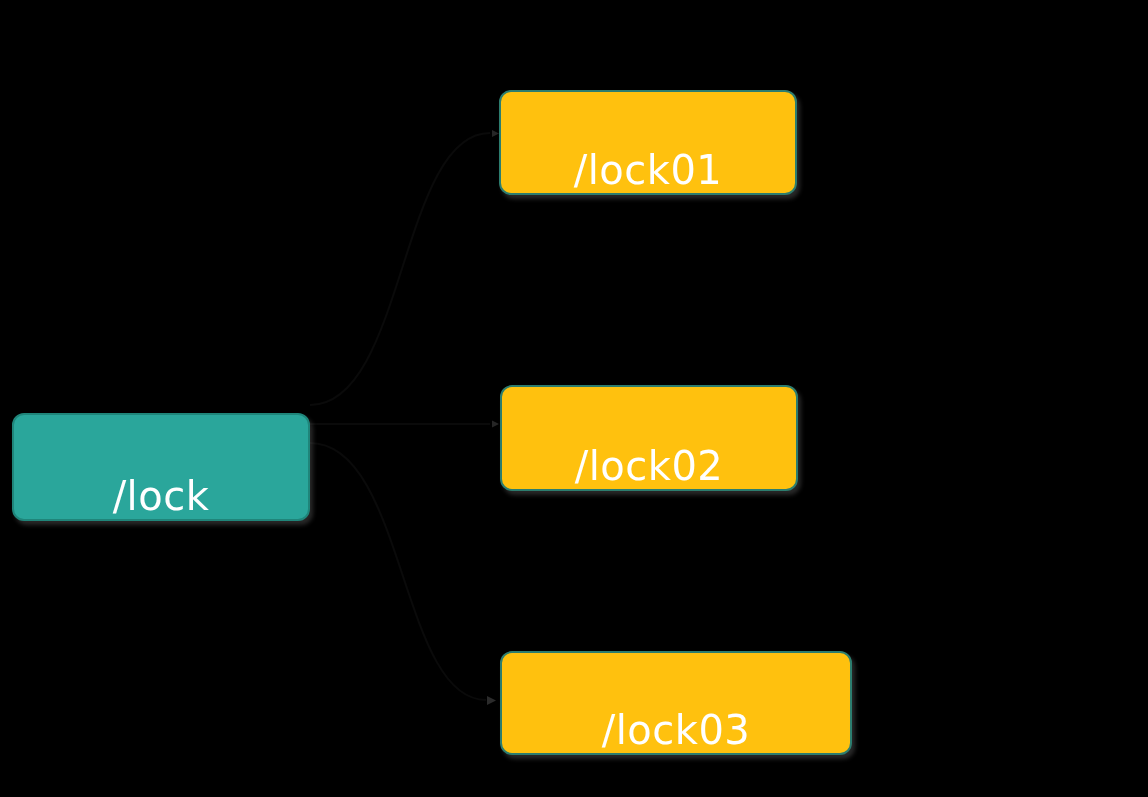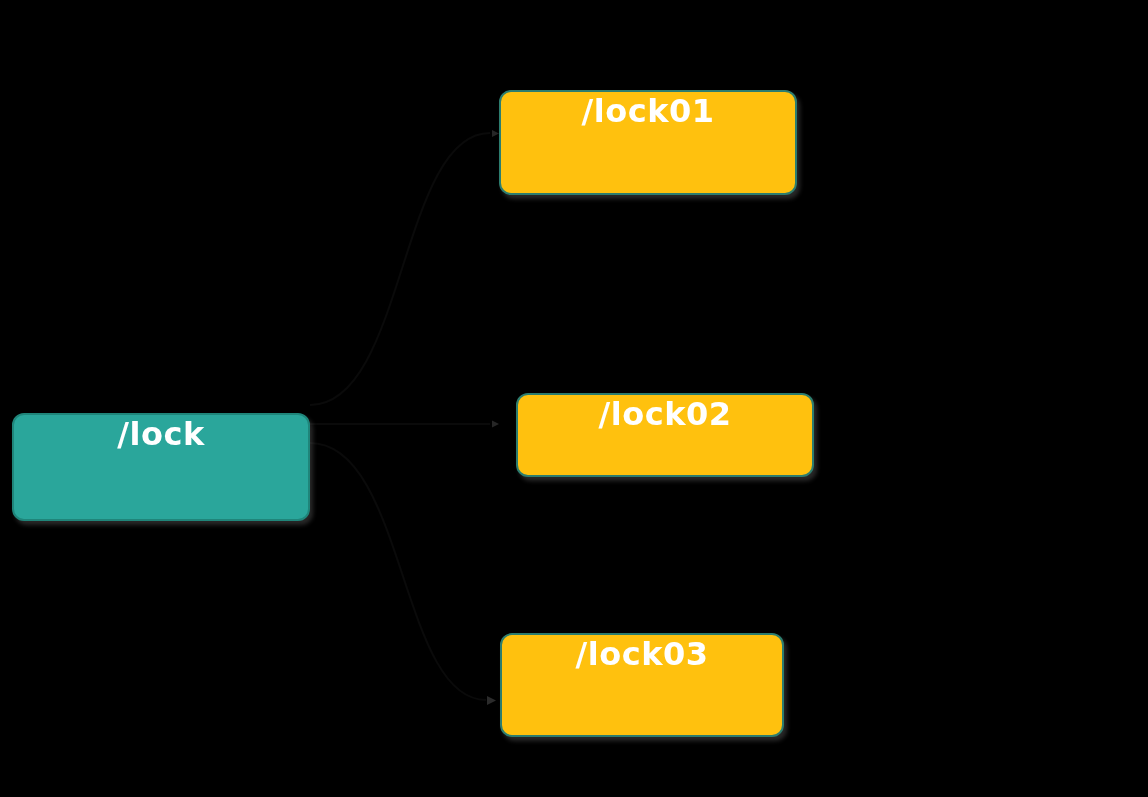--- a/index.html
+++ b/index.html
@@ -18,44 +18,44 @@
   .edges-layer {
     position: absolute;
     left: 0;
     top: 0;
     width: 1148px;
     height: 797px;
   }
   .node {
     position: absolute;
     display: flex;
-    align-items: flex-start;
+    align-items: flex-end;
     justify-content: center;
     border-radius: 12px;
     border: 2px solid transparent;
     box-sizing: border-box;
     color: #ffffff;
-    font-size: 32px;
-    font-weight: 700;
+    font-size: 40px;
+    font-weight: 400;
     letter-spacing: 0.5px;
     box-shadow: 3px 4px 4px rgba(115, 115, 115, 0.35);
   }
   .node-source {
     background: #2aa69b;
     border-color: #1f857a;
     margin-top: 44px;
   }
   .node-target {
     background: #ffc10e;
     border-color: #2c7d6f;
   }
   #node-lock   { left: 12px;  top: 369px; width: 298px; height: 108px; }
   #node-lock01 { left: 499px; top: 90px;  width: 298px; height: 105px; }
-  #node-lock02 { left: 500px; top: 393px; width: 298px; height: 84px; margin-left: 16px; }
-  #node-lock03 { left: 500px; top: 633px; width: 284px; height: 104px; }
+  #node-lock02 { left: 500px; top: 385px; width: 298px; height: 106px; }
+  #node-lock03 { left: 500px; top: 651px; width: 352px; height: 104px; }
 </style>
 </head>
 <body>
 
 <div class="canvas">
 
   <svg class="edges-layer" viewBox="0 0 1148 797" xmlns="http://www.w3.org/2000/svg">
     <path d="M 310 405 C 405 405, 400 133, 490 133" fill="none" stroke="#0a0a0a" stroke-width="2"></path>
     <path d="M 310 424 L 490 424" fill="none" stroke="#0a0a0a" stroke-width="2"></path>
     <path d="M 310 443 C 405 443, 400 700, 486 700" fill="none" stroke="#0a0a0a" stroke-width="2"></path>

